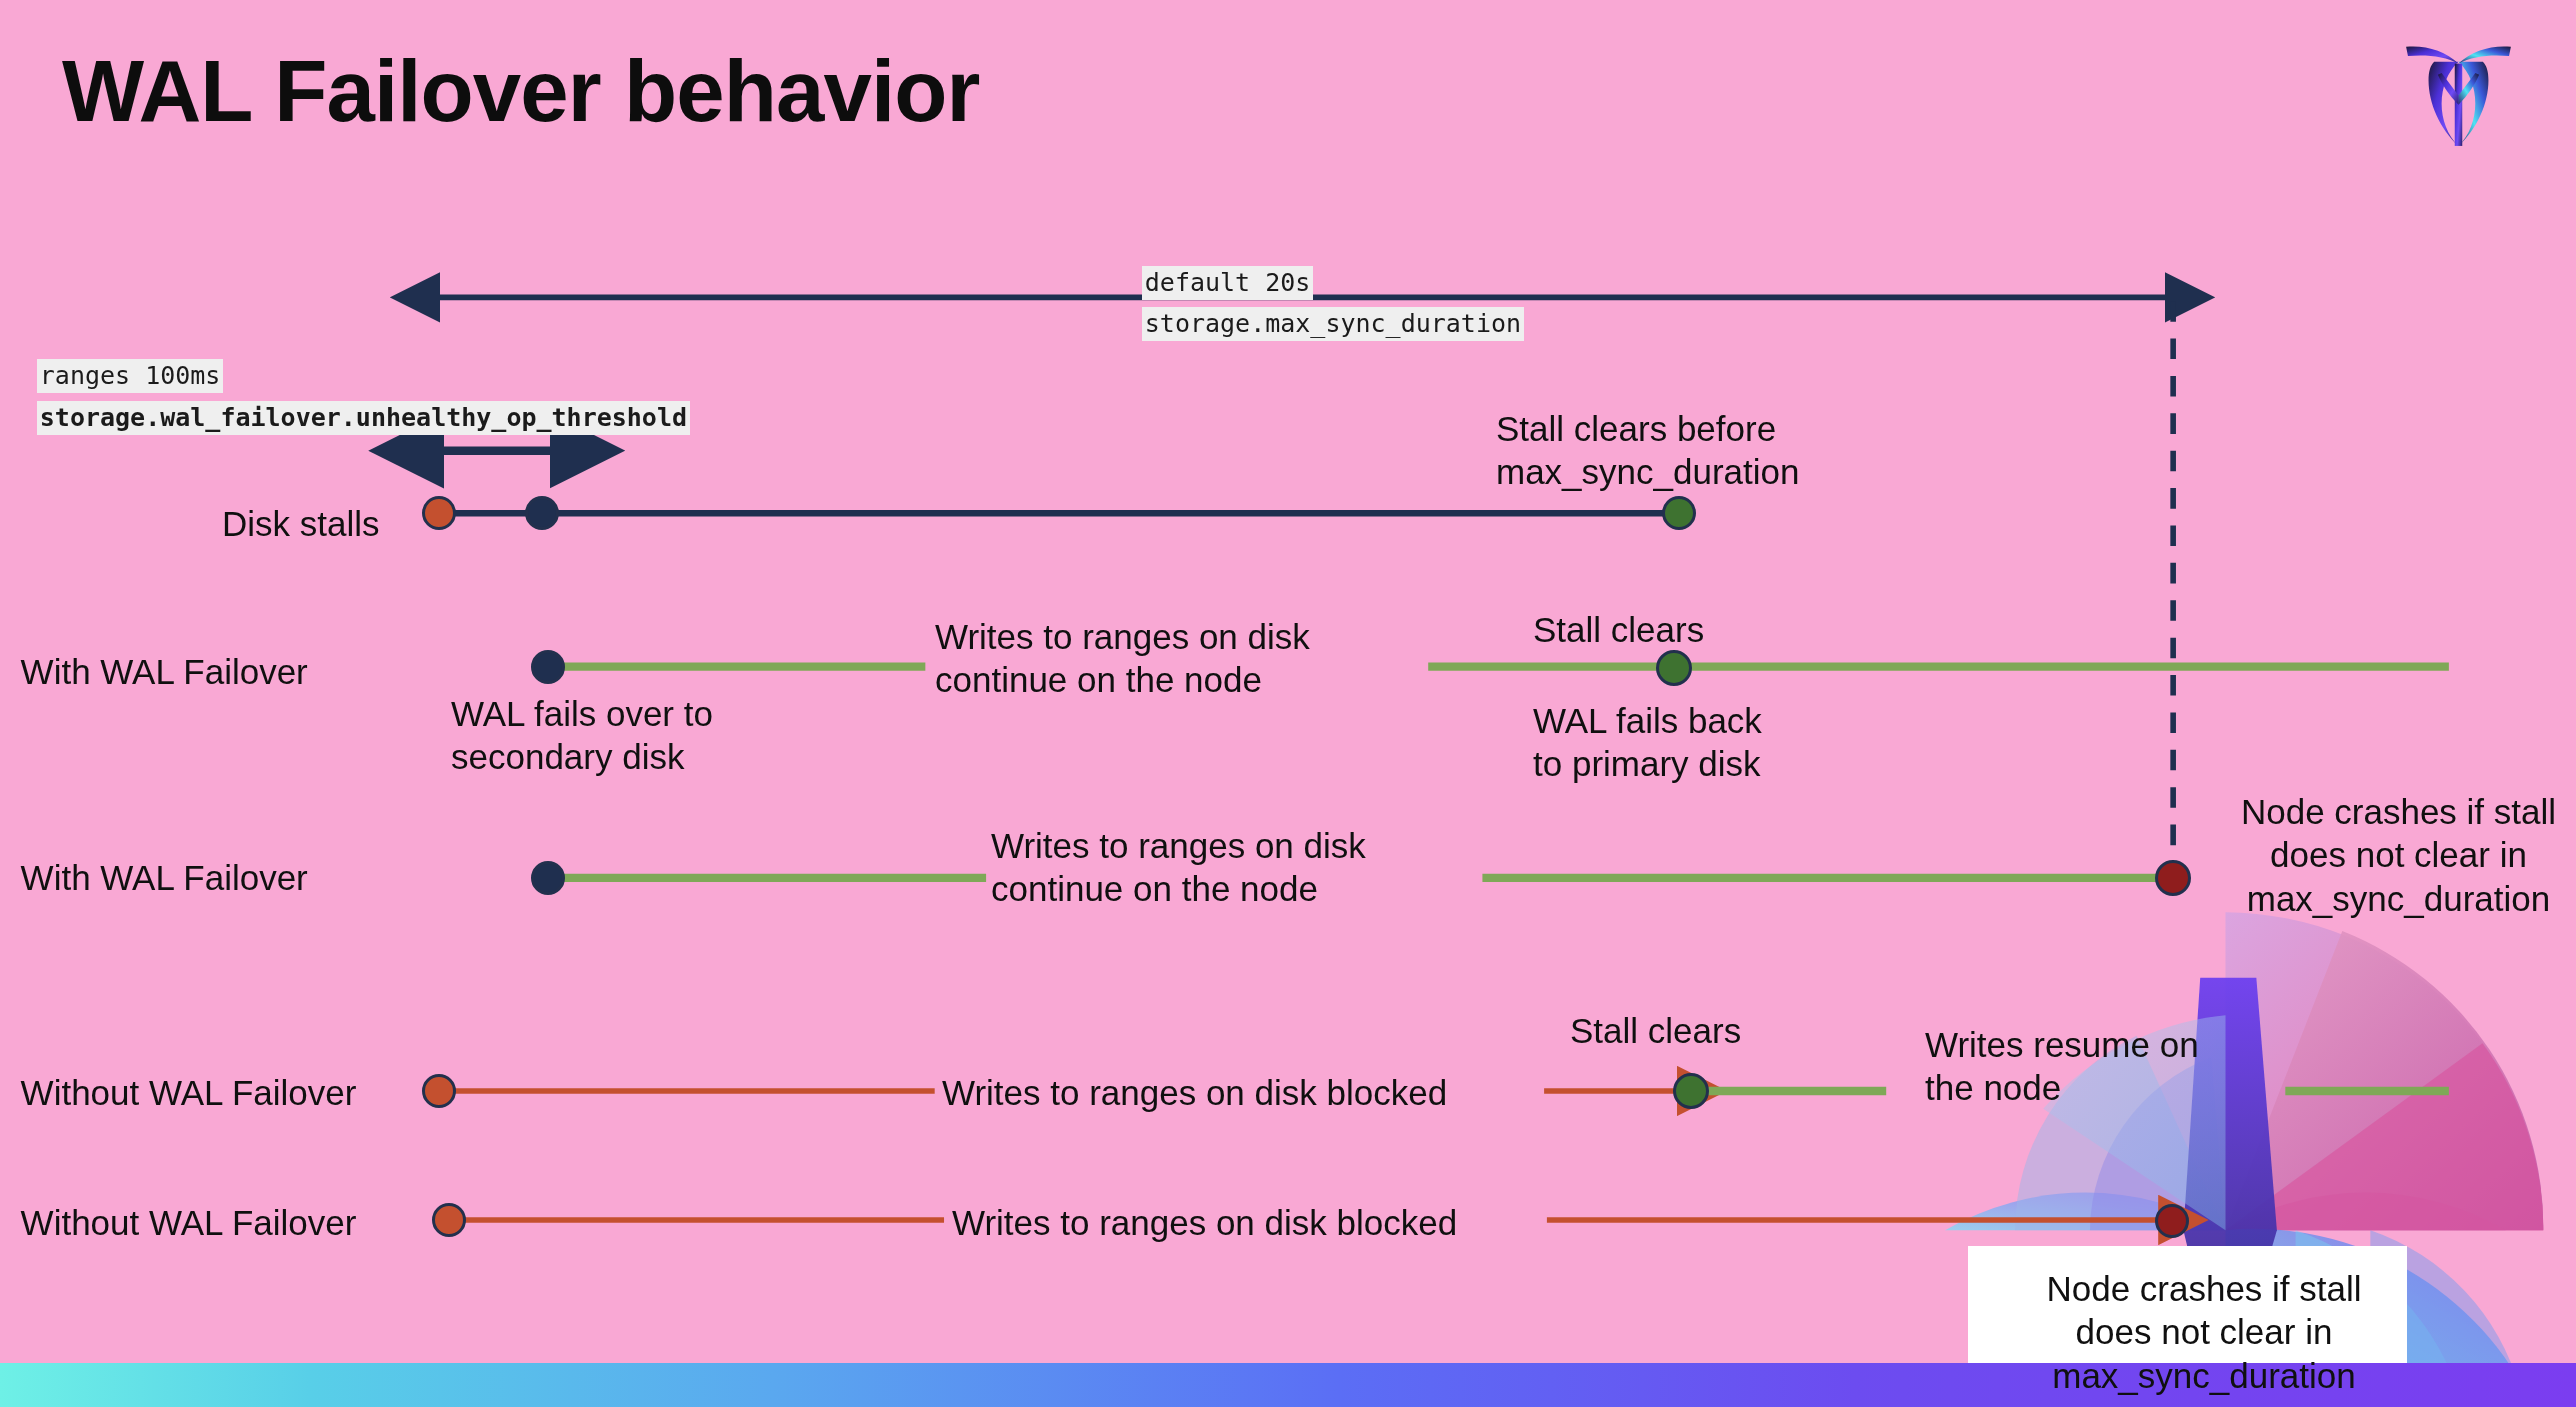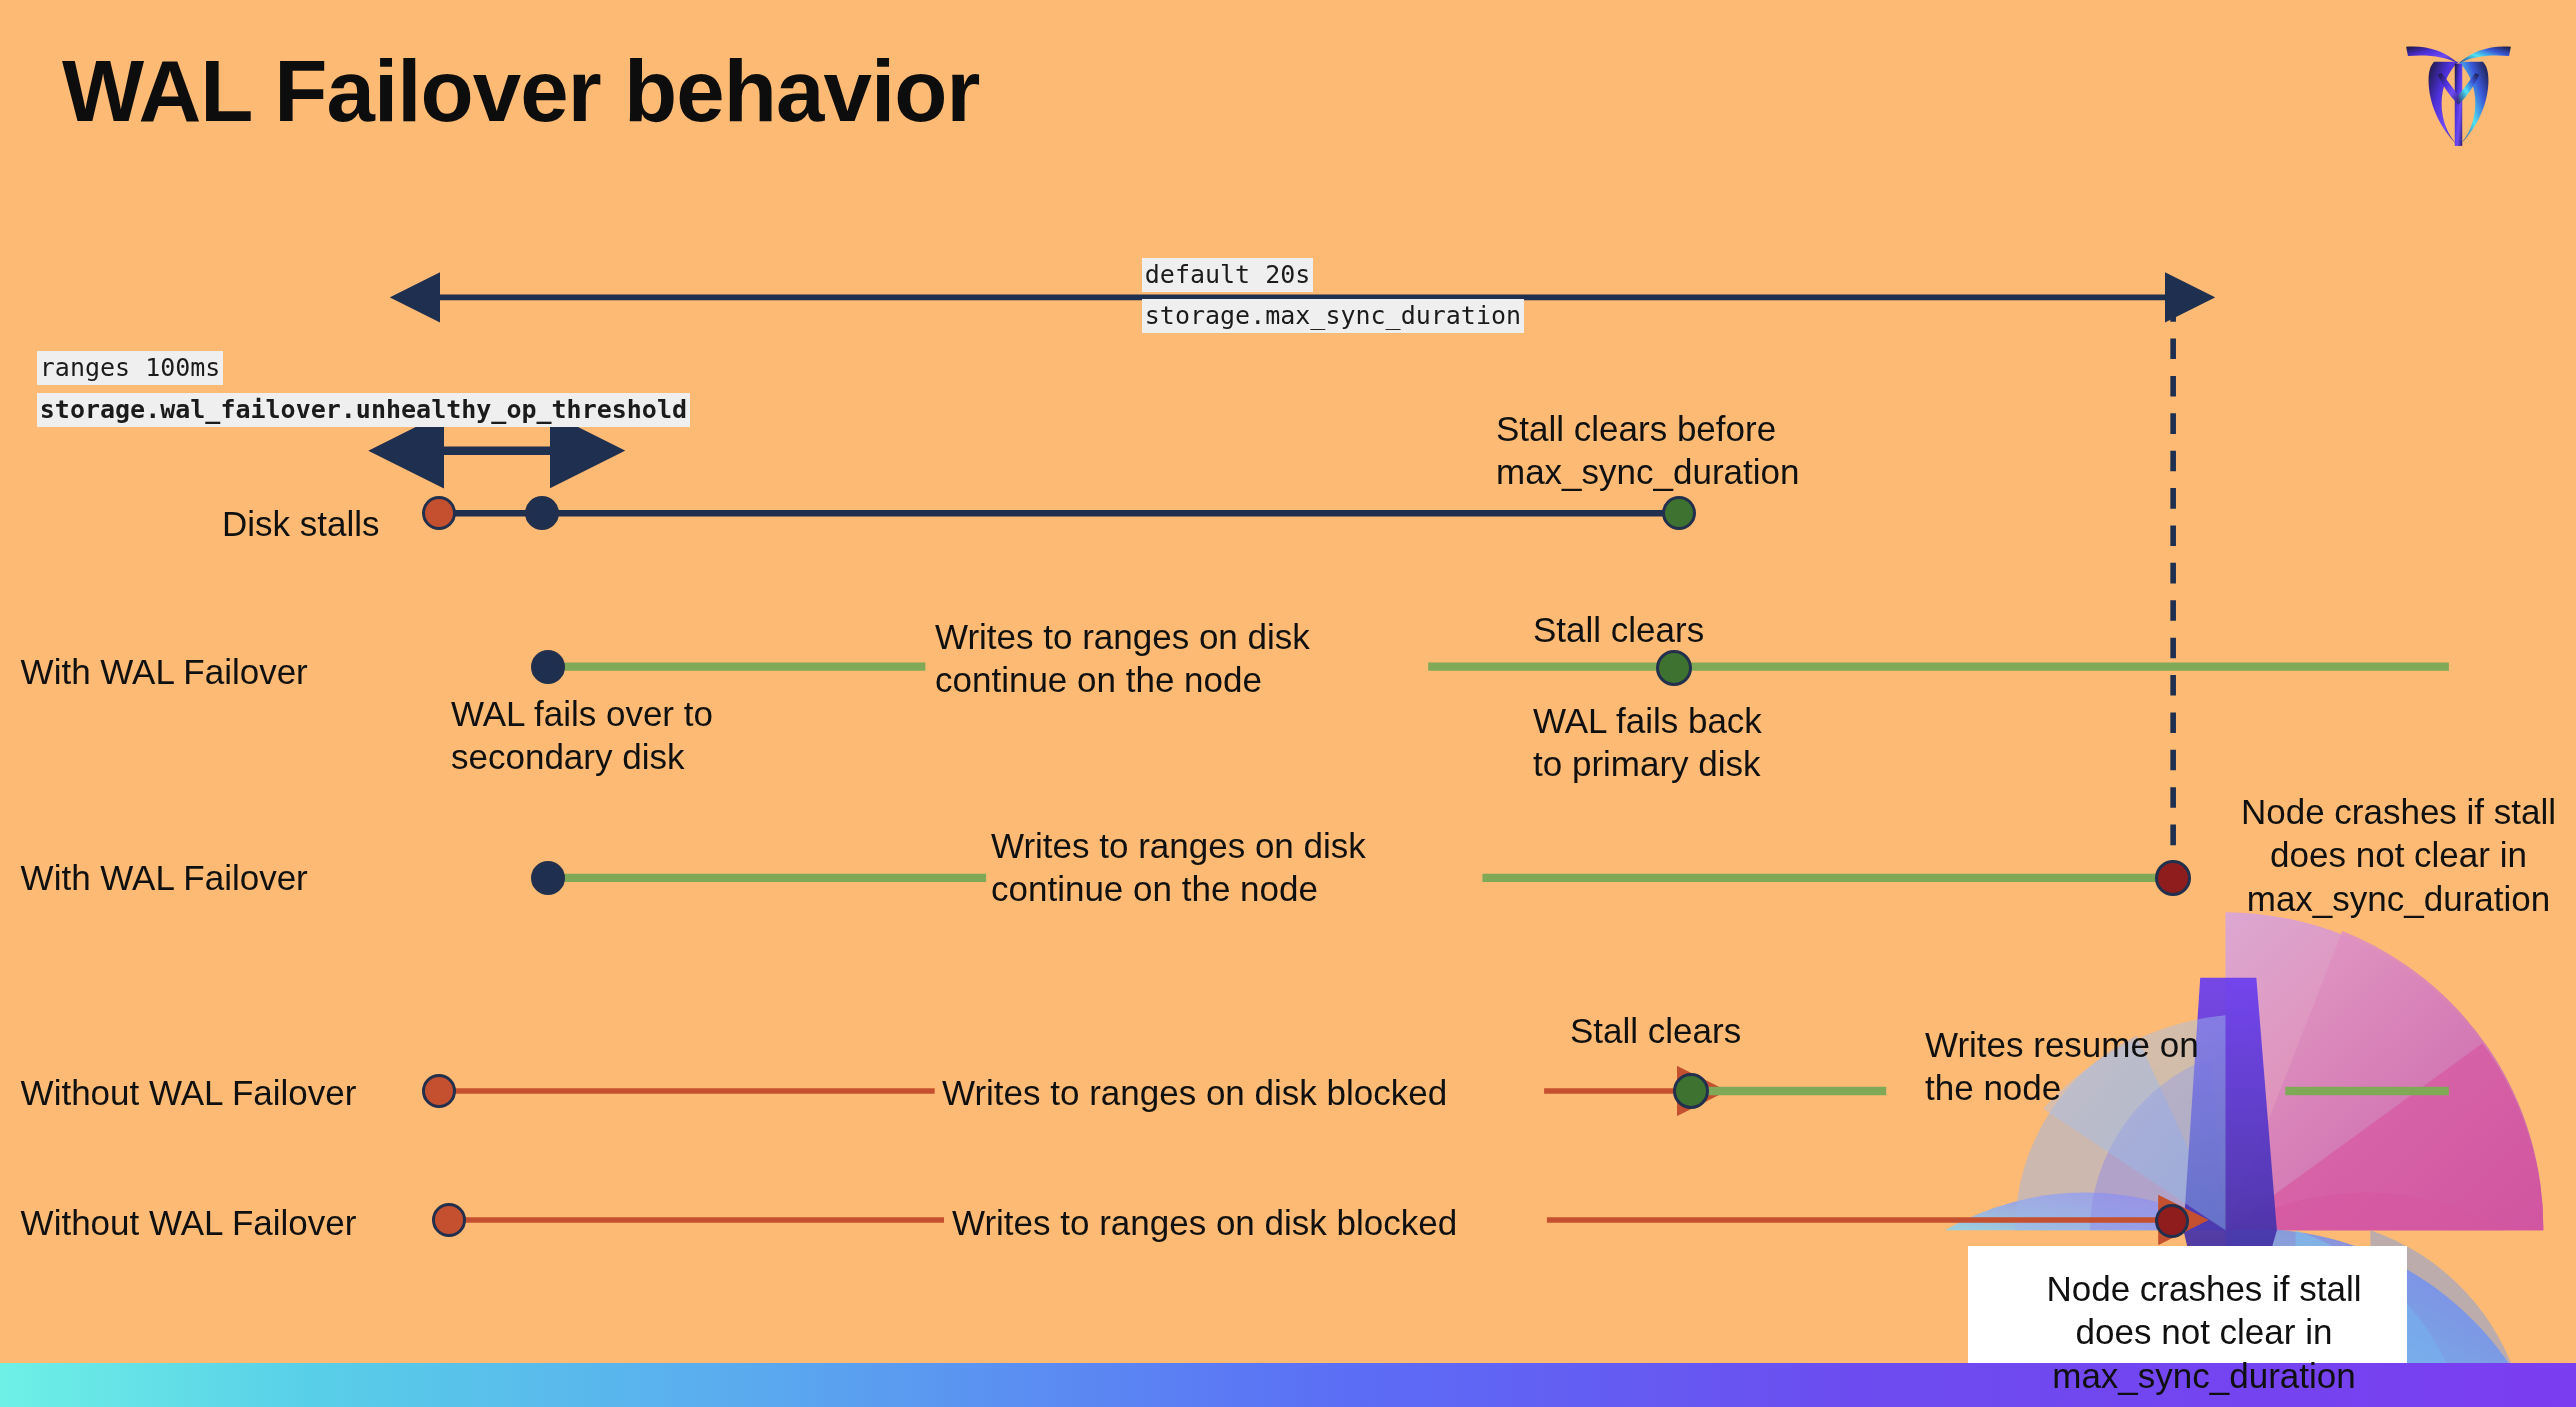--- a/index.html
+++ b/index.html
@@ -1,17 +1,17 @@
 <!DOCTYPE html>
 <html style="font-size:15px"><head>
 <meta charset="utf-8">
 <style>
   html,body{margin:0;padding:0;background:#fff;}
   body{width:2576px;height:1408px;overflow:hidden;font-family:"Liberation Sans",sans-serif;}
-  #slide{position:relative;width:2576px;height:1408px;background:#fdba74;overflow:hidden;}
+  #slide{position:relative;width:2576px;height:1408px;background:#f9a8d4;overflow:hidden;}
 
   
   .title{
     position:absolute;left:62px;top:45px;
     font-size:87px;font-weight:bold;color:#0d0d0d;
     letter-spacing:-0.9px;line-height:1.05;white-space:nowrap;
   }
 
   
   .logo{position:absolute;left:2393px;top:26px;width:131px;height:136px;}
@@ -22,21 +22,21 @@
     background:linear-gradient(90deg,#6ef0e6 0%,#58cfe8 12%,#5aa8ef 30%,#5b6ef5 52%,#6c4cf0 72%,#7b3df0 100%);}
   .deco-cover{position:absolute;left:1968px;top:1246px;width:439px;height:126px;background:#fff;}
 
   
   #wires{position:absolute;left:0;top:0;width:2576px;height:1408px;}
 
   
   .code{
     position:absolute;font-family:"DejaVu Sans Mono",monospace;
     font-size:25px;color:#1b1b1b;background:#efefef;line-height:1.28;
-    white-space:nowrap;padding:0.9px 2.8px;
+    white-space:nowrap;padding:0.9px 2.8px;margin-top:8px;
   }
 
   
   .rowlabel{
     position:absolute;font-size:35px;color:#101010;white-space:nowrap;
     line-height:1.15;
   }
   .note{
     position:absolute;font-size:35px;color:#101010;line-height:1.24;
     text-align:left;

